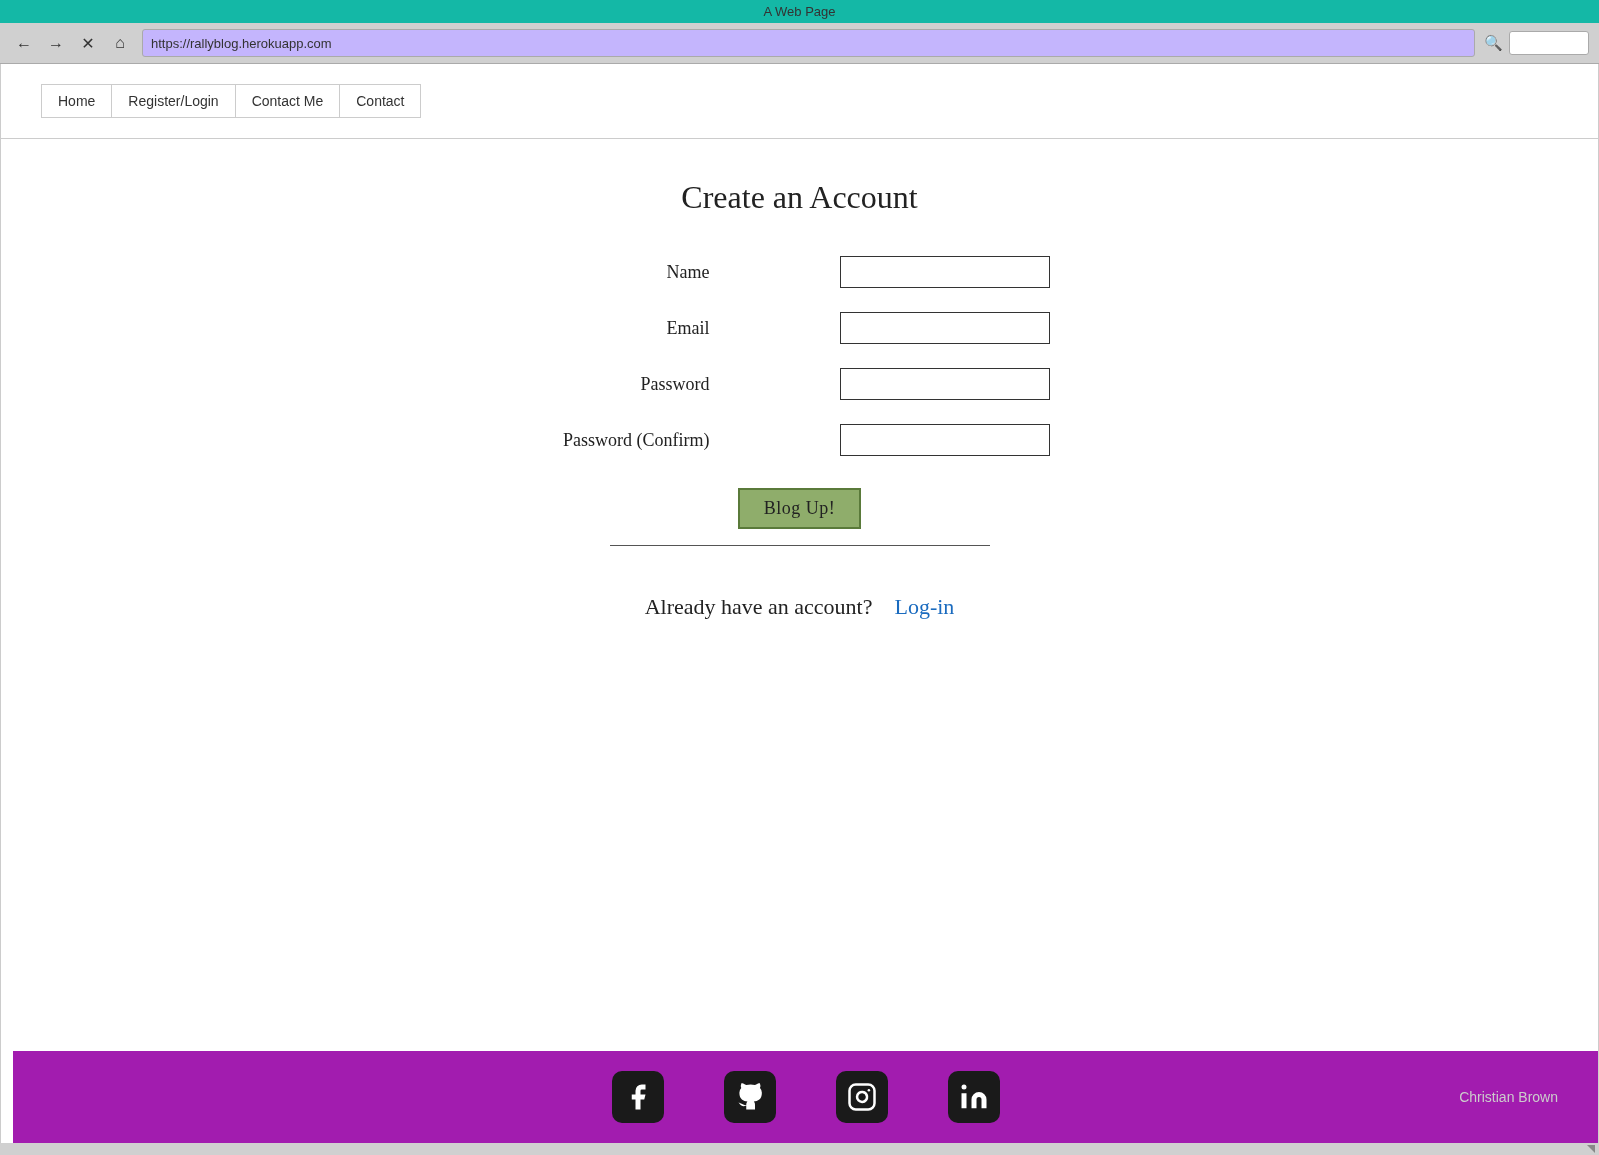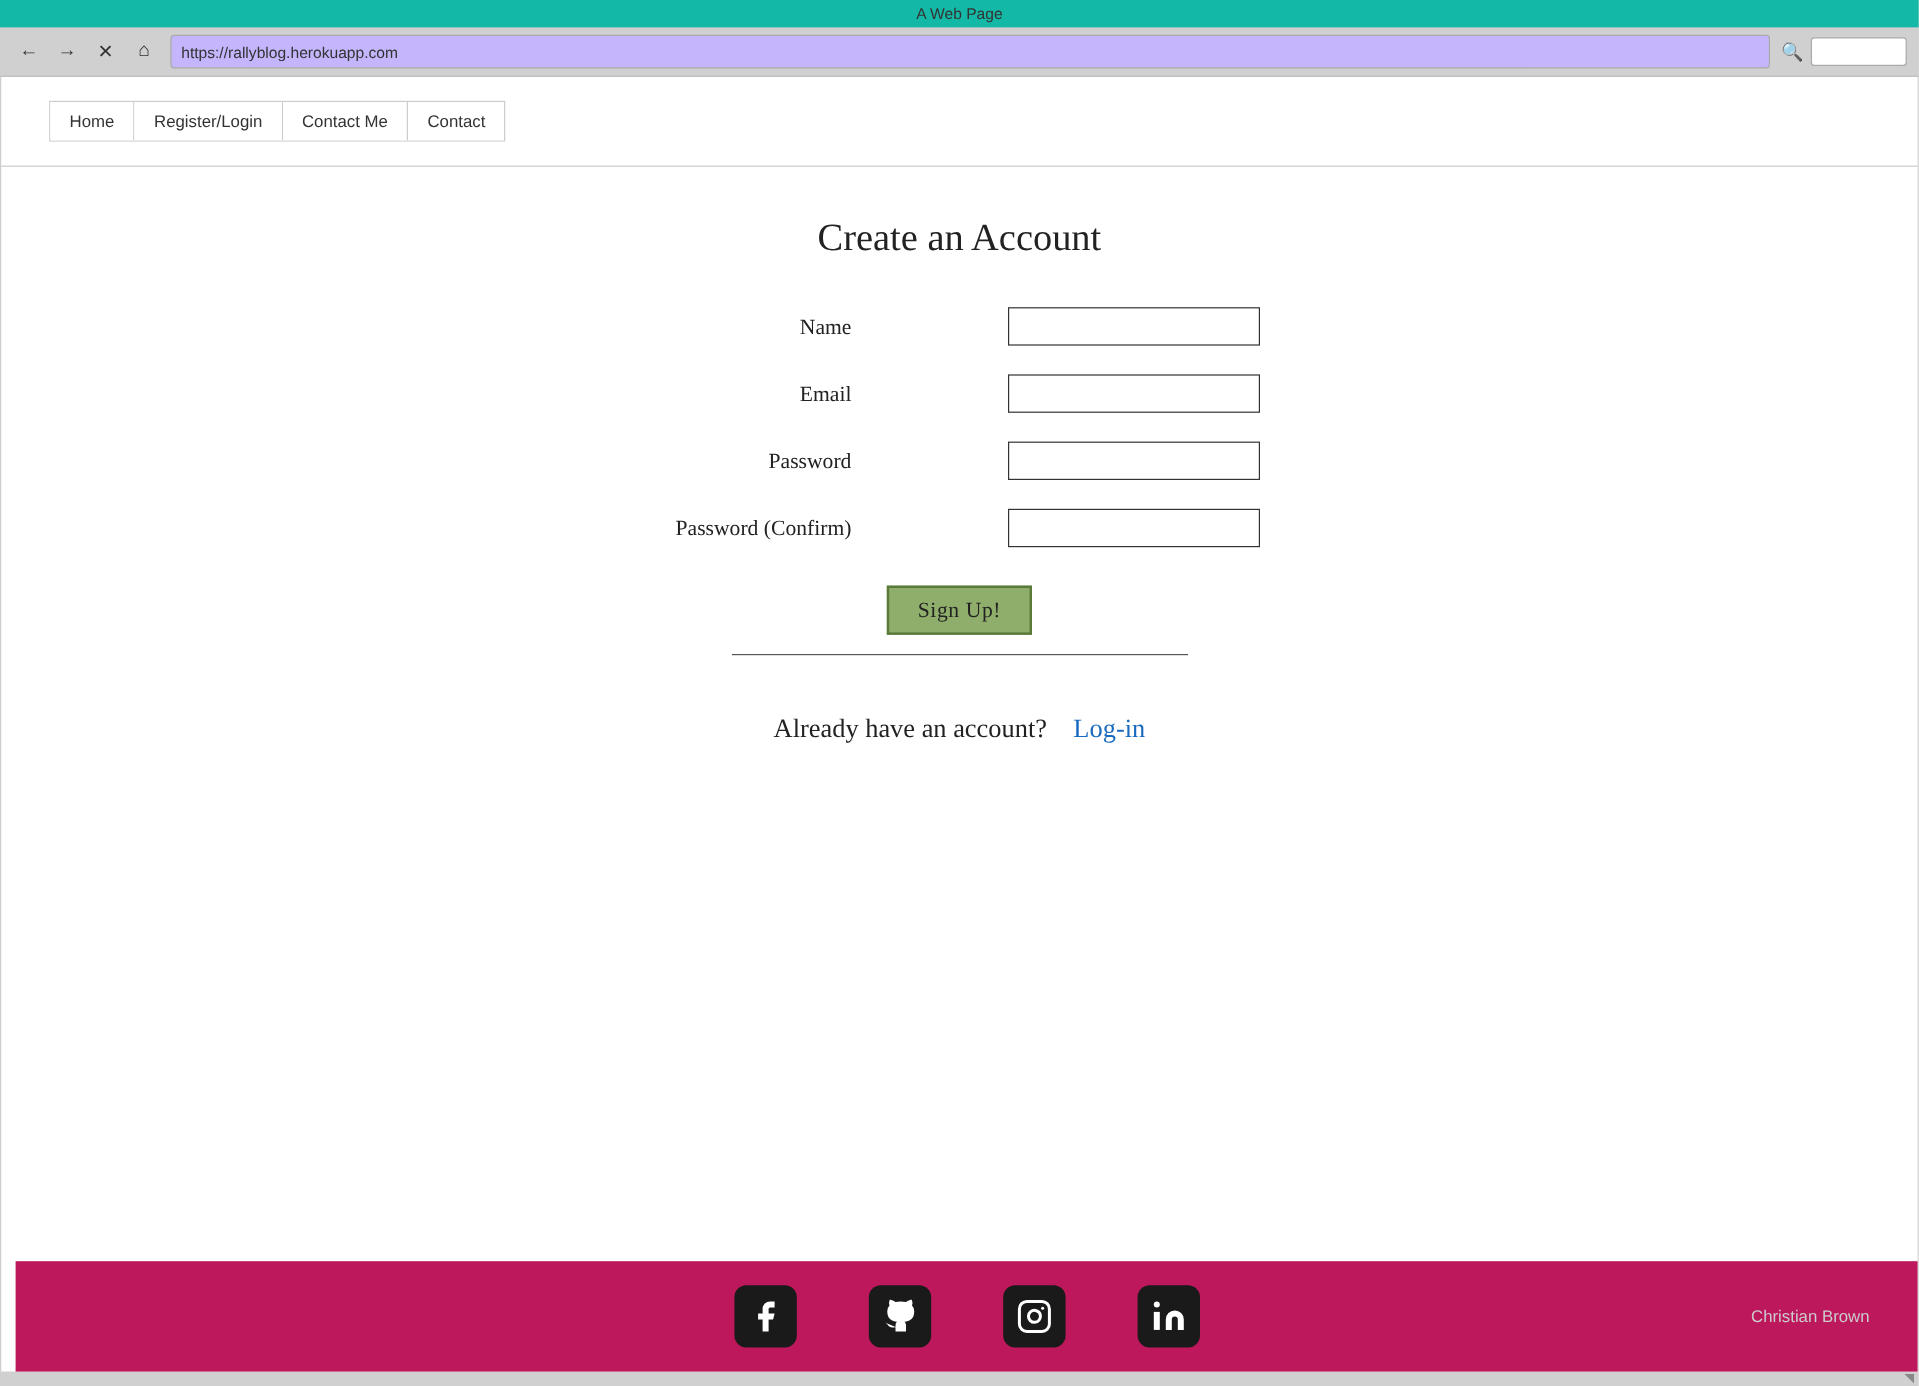--- a/index.html
+++ b/index.html
@@ -240,21 +240,21 @@
     }
 
     .login-link {
       color: #1a6bbf;
       text-decoration: none;
       font-family: Georgia, serif;
     }
 
     
     .site-footer {
-      background: #be185d;
+      background: #a21caf;
       padding: 20px 40px;
       display: flex;
       align-items: center;
       justify-content: space-between;
       flex-shrink: 0;
       position: relative;
       margin-left: 12px;
     }
 
     .footer-social-icons {
@@ -354,21 +354,21 @@
         <label class="form-label">Password</label>
         <input class="form-input" type="password" style="">
       </div>
 
       <div class="form-row">
         <label class="form-label">Password (Confirm)</label>
         <input class="form-input" type="password" style="">
       </div>
 
       <div class="form-actions">
-        <button class="sign-up-btn">Sign Up!</button>
+        <button class="sign-up-btn">Blog Up!</button>
       </div>
     </div>
 
     <hr class="divider">
 
     <div class="login-section">
       <span>Already have an account?</span>
       &nbsp;&nbsp;
       <a class="login-link" href="#">Log-in</a>
     </div>

